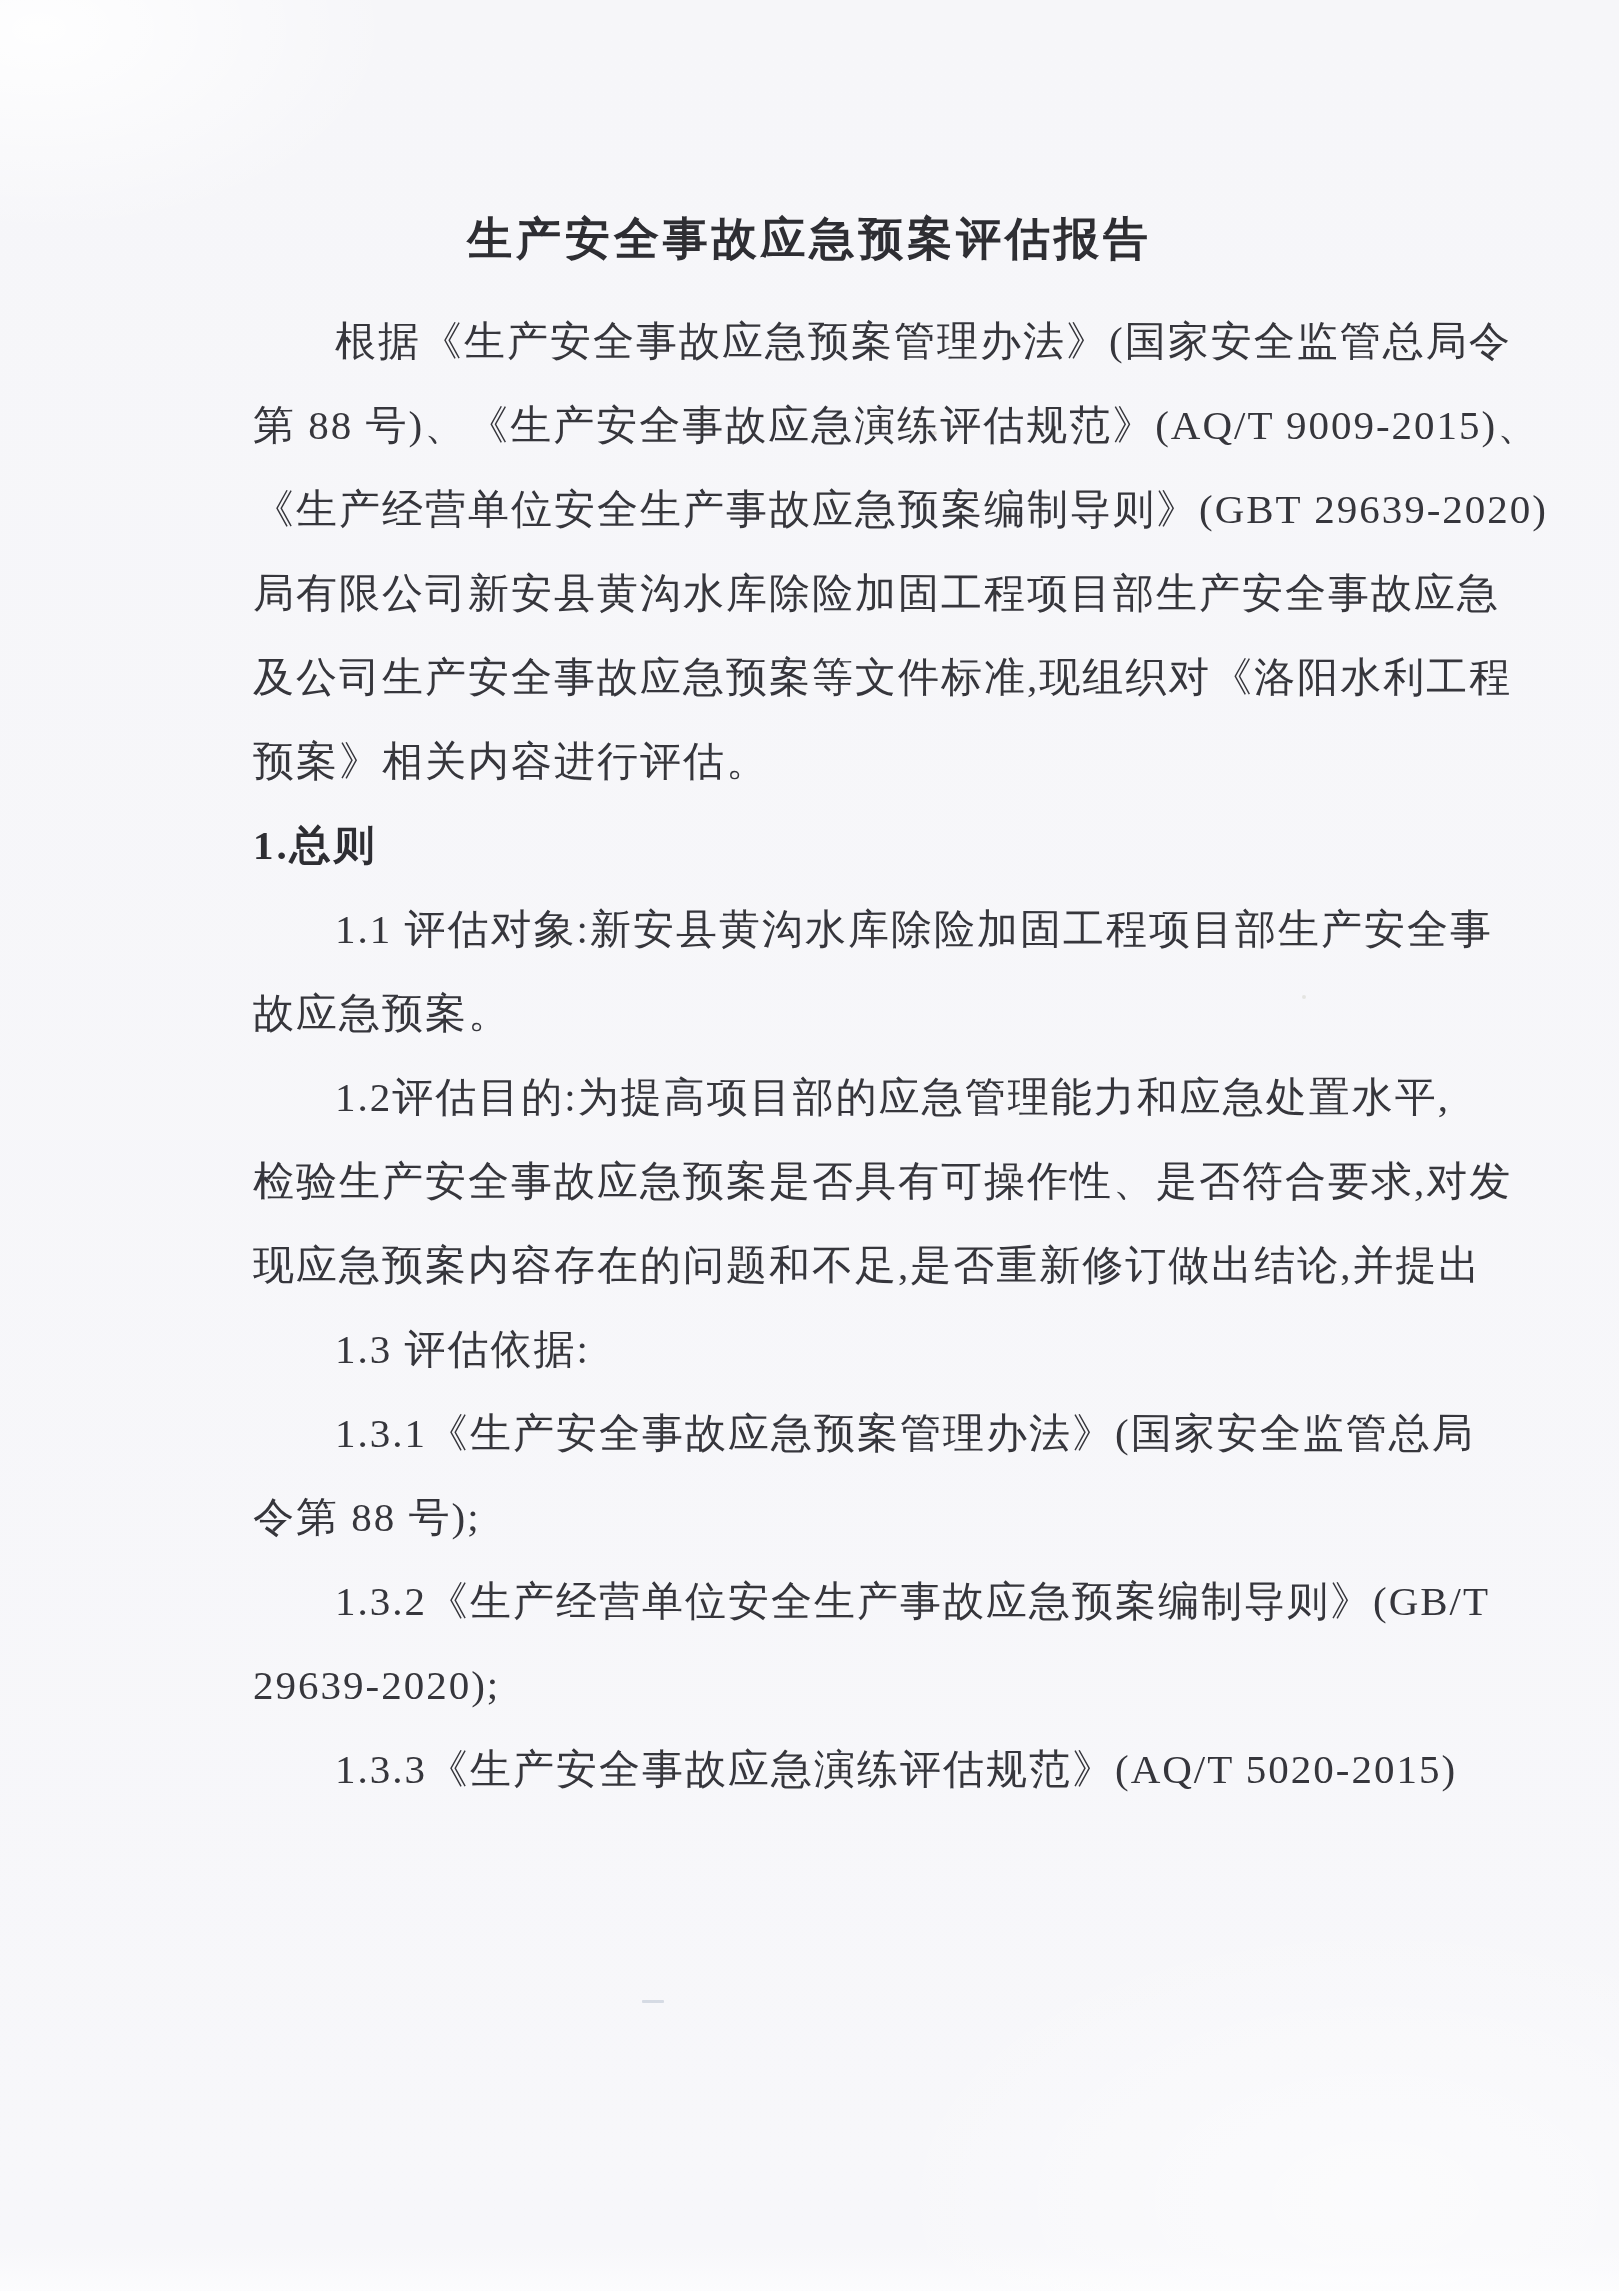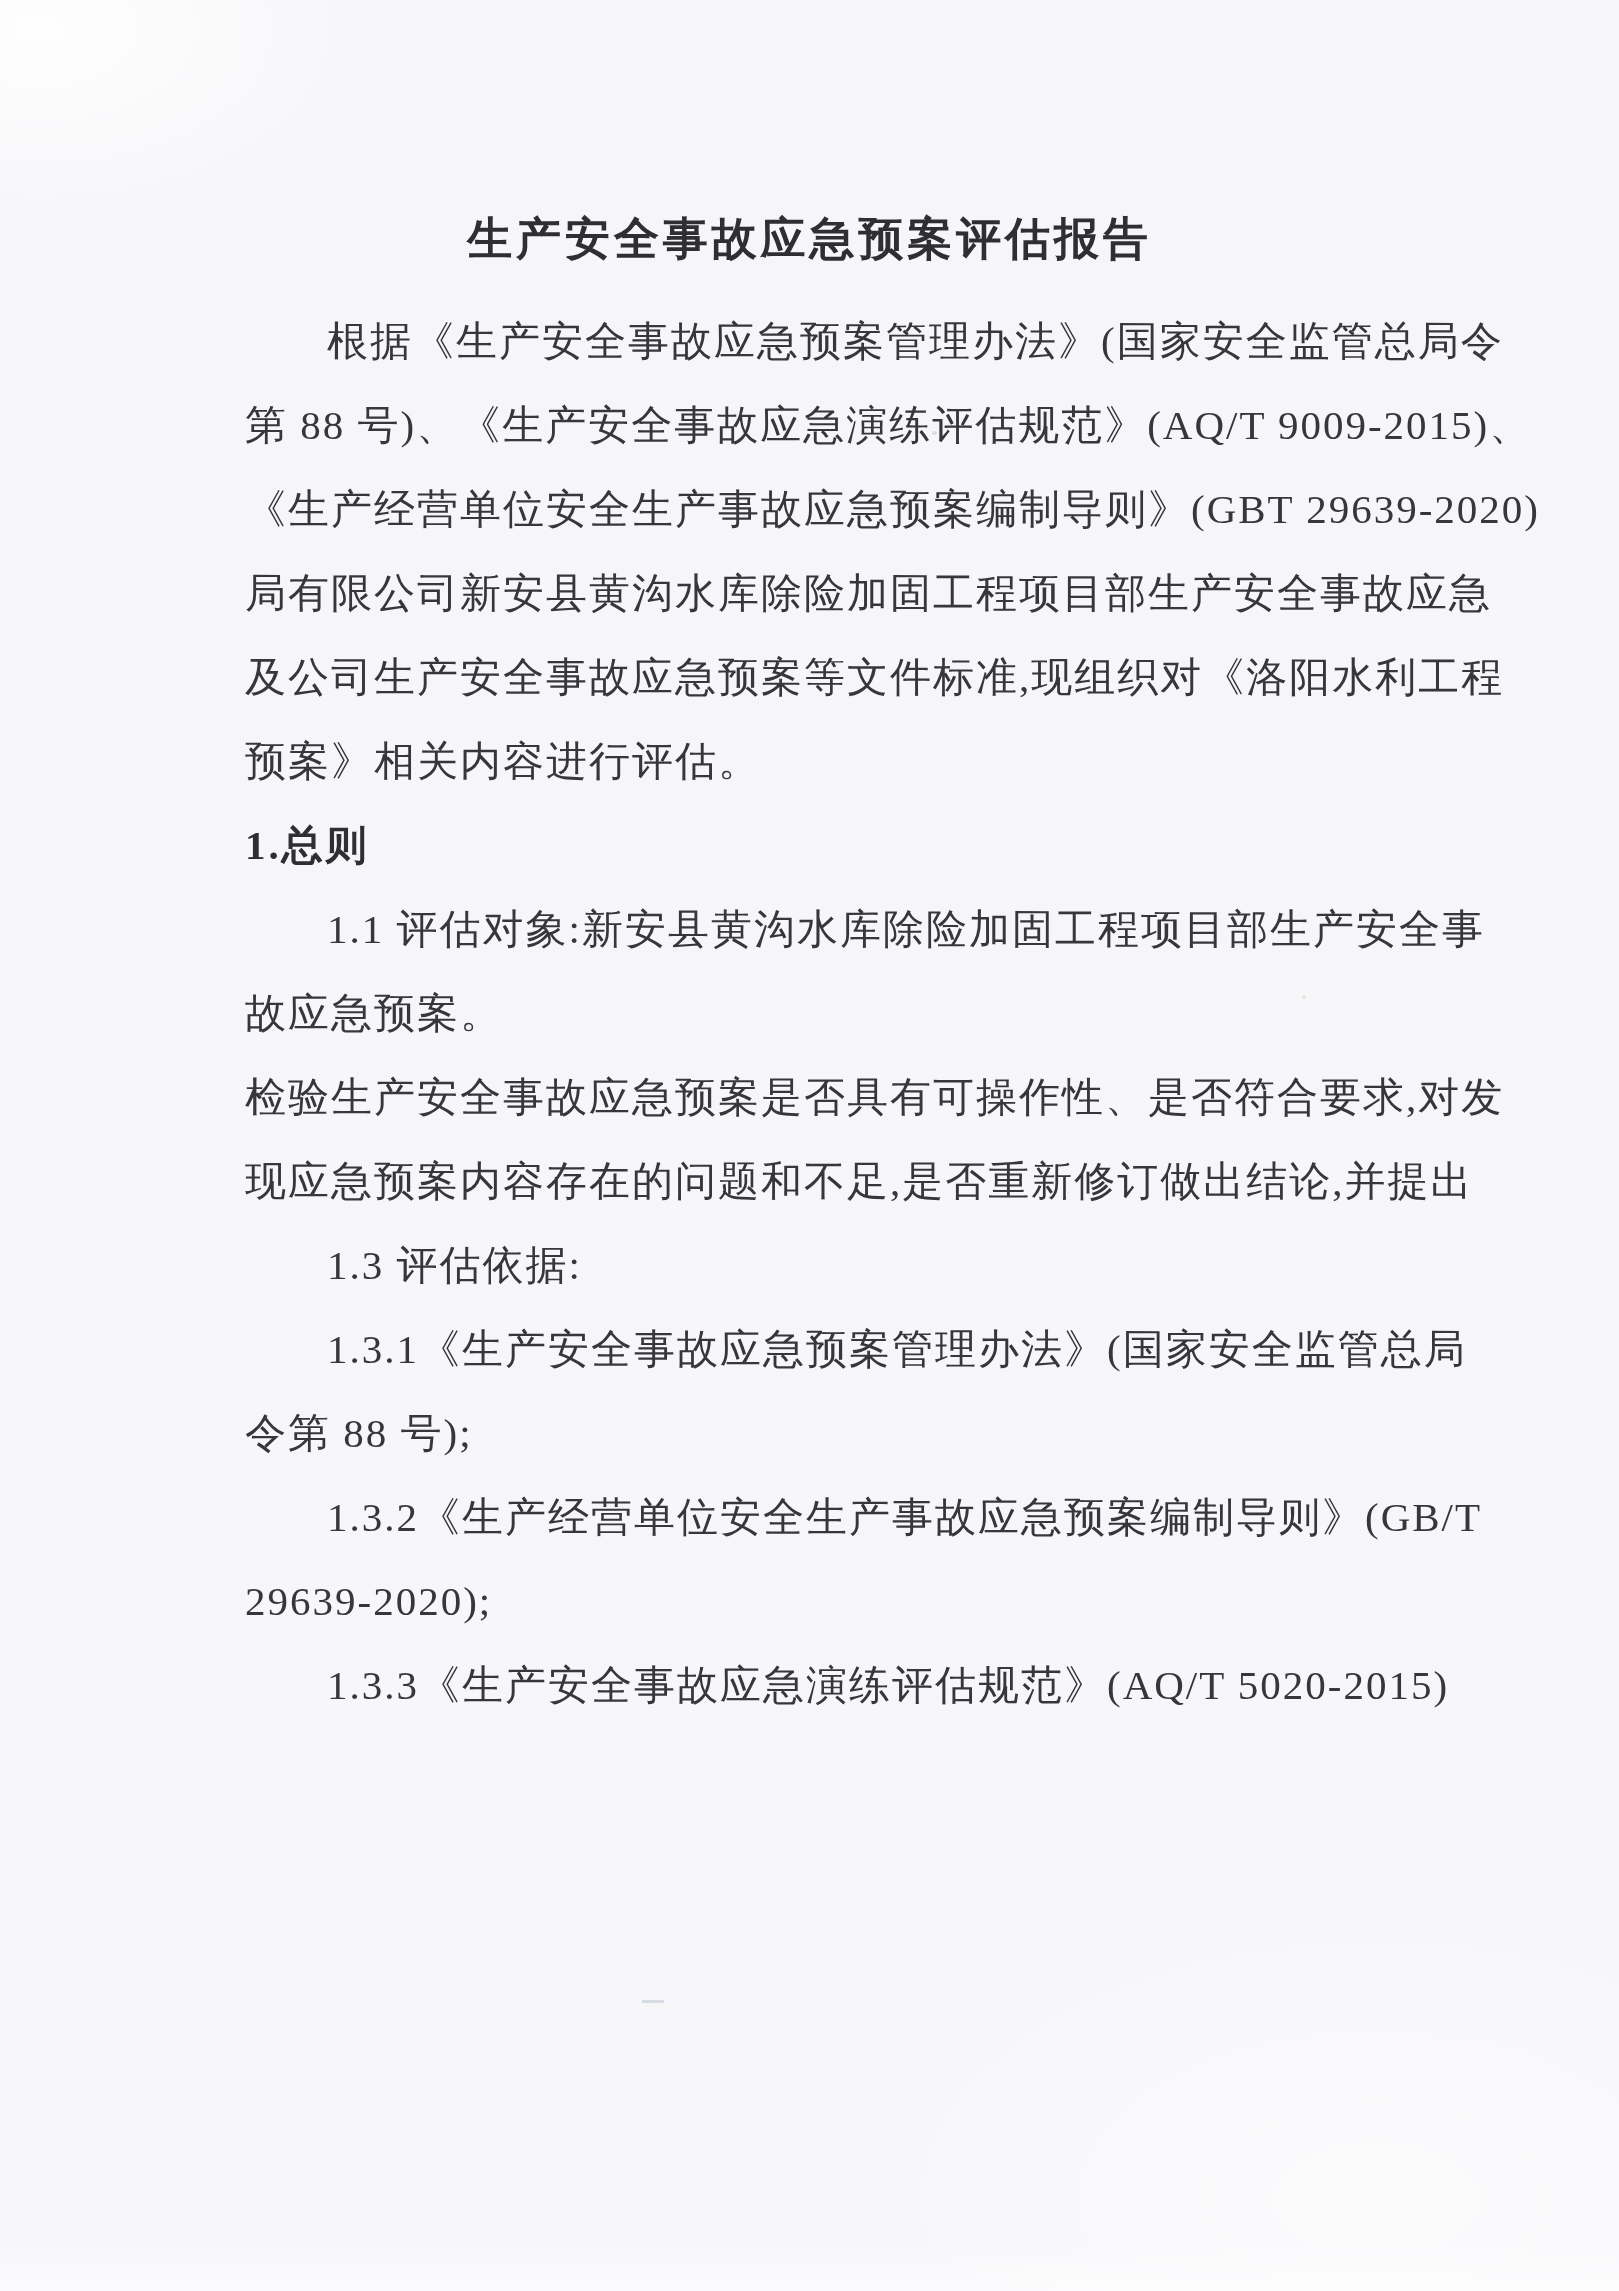--- a/index.html
+++ b/index.html
@@ -30,21 +30,21 @@
     text-align: center;
     font-size: 45px;
     font-weight: bold;
     letter-spacing: 3.9px;
     color: #2e2e33;
     white-space: nowrap;
   }
   .content {
     position: absolute;
     top: 299px;
-    left: 245px;
+    left: 253px;
     width: 1225px;
   }
   .line {
     display: block;
     height: 84px;
     line-height: 84px;
     font-size: 41px;
     letter-spacing: 2px;
     white-space: nowrap;
     color: #36363c;
@@ -97,20 +97,21 @@
   <div class="content">
     <div class="line indent">根据《生产安全事故应急预案管理办法》(国家安全监管总局令</div>
     <div class="line">第 88 号)、《生产安全事故应急演练评估规范》(AQ/T 9009-2015)、</div>
     <div class="line">《生产经营单位安全生产事故应急预案编制导则》(GBT 29639-2020)</div>
     <div class="line">局有限公司新安县黄沟水库除险加固工程项目部生产安全事故应急</div>
     <div class="line">及公司生产安全事故应急预案等文件标准,现组织对《洛阳水利工程</div>
     <div class="line">预案》相关内容进行评估。</div>
     <div class="line heading">1.总则</div>
     <div class="line indent">1.1 评估对象:新安县黄沟水库除险加固工程项目部生产安全事</div>
     <div class="line">故应急预案。</div>
+    <div class="line indent">1.2评估目的:为提高项目部的应急管理能力和应急处置水平,</div>
     <div class="line">检验生产安全事故应急预案是否具有可操作性、是否符合要求,对发</div>
     <div class="line">现应急预案内容存在的问题和不足,是否重新修订做出结论,并提出</div>
     <div class="line indent">1.3 评估依据:</div>
     <div class="line indent">1.3.1《生产安全事故应急预案管理办法》(国家安全监管总局</div>
     <div class="line">令第 88 号);</div>
     <div class="line indent">1.3.2《生产经营单位安全生产事故应急预案编制导则》(GB/T</div>
     <div class="line">29639-2020);</div>
     <div class="line indent">1.3.3《生产安全事故应急演练评估规范》(AQ/T 5020-2015)</div>
   </div>
 

